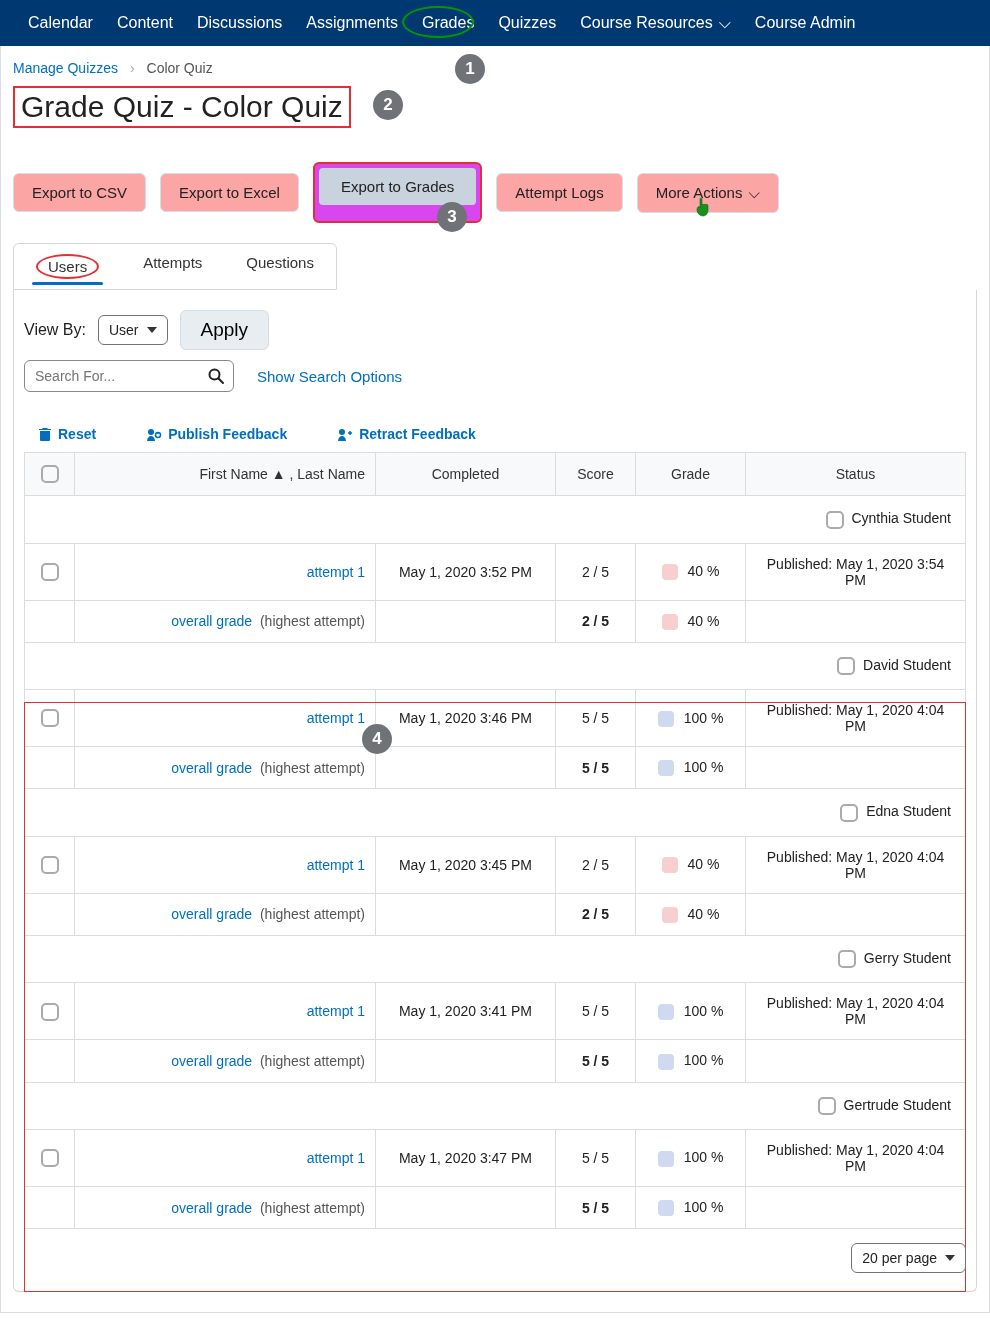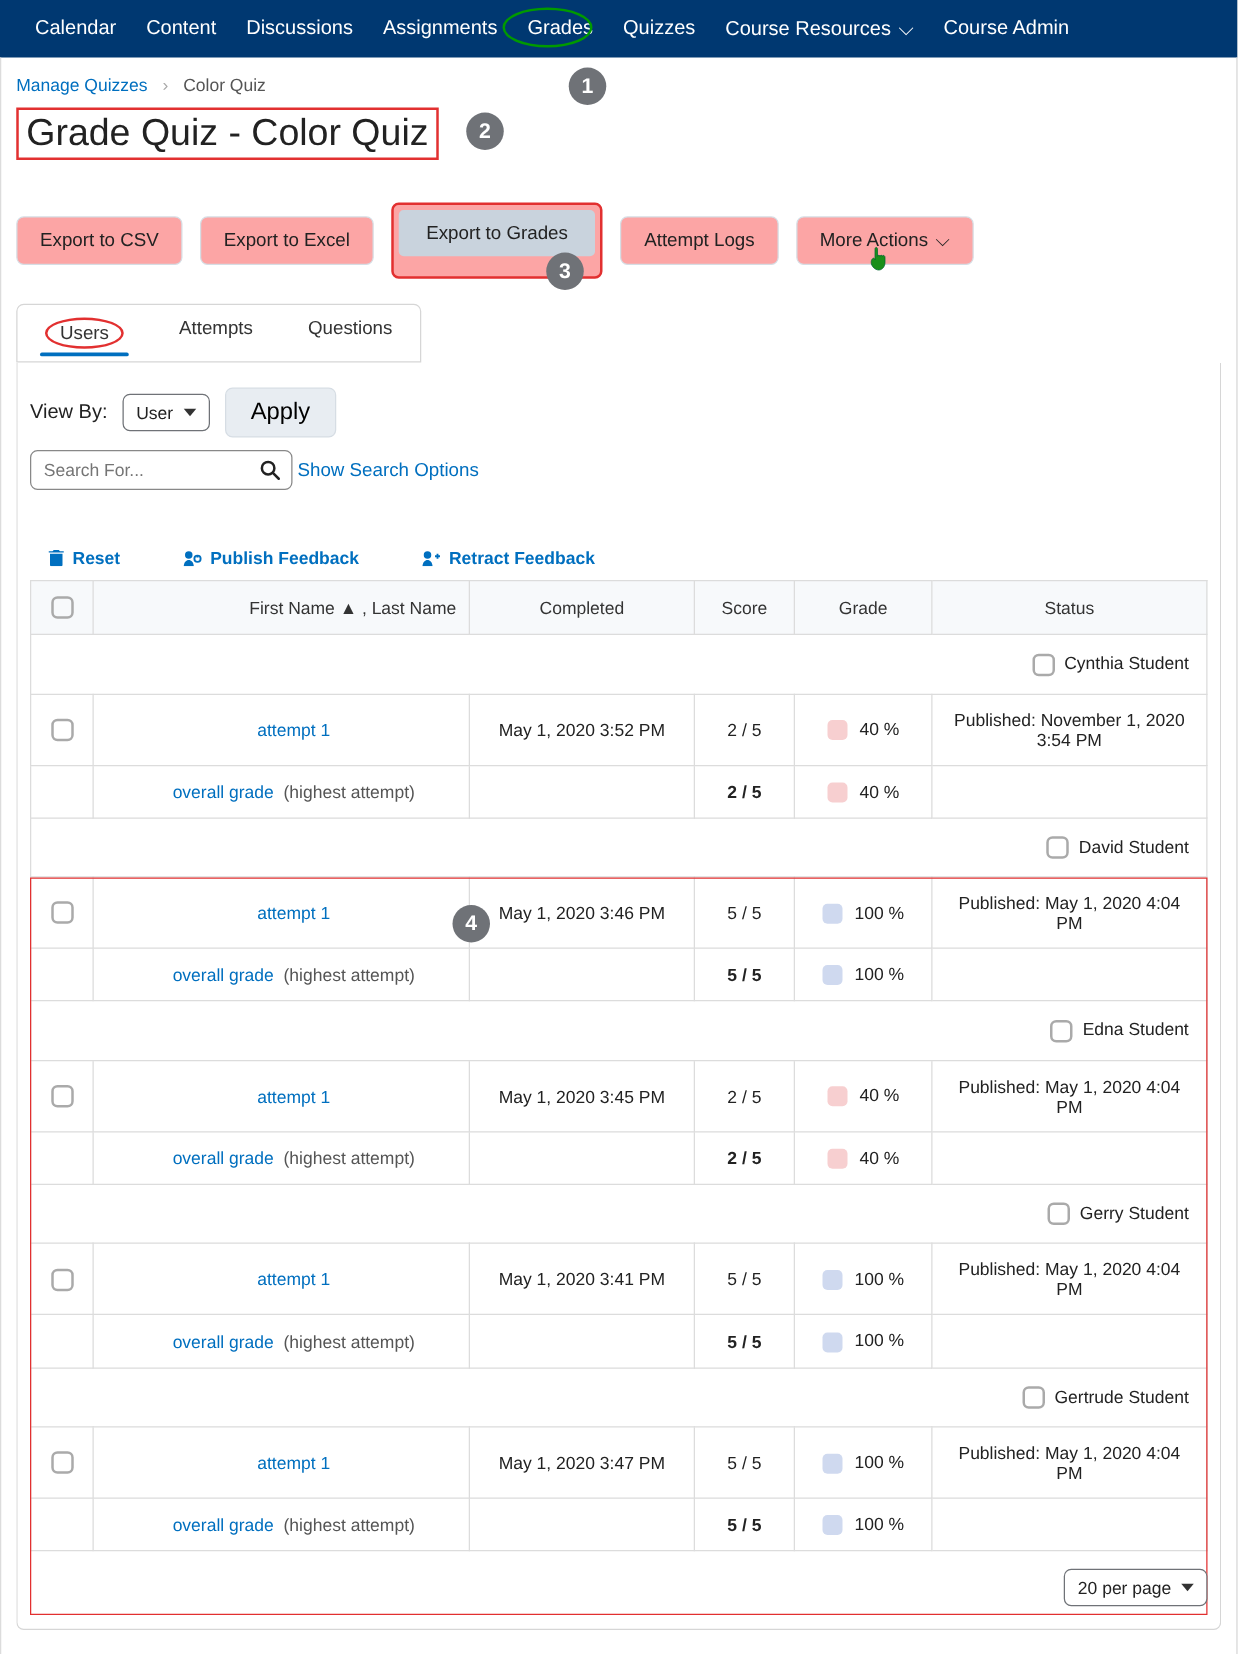--- a/index.html
+++ b/index.html
@@ -9,46 +9,46 @@
   .nav-quizzes { position: relative; }
   .green-circle { position: absolute; border: 2px solid #009a00; border-radius: 50%/50%; width: 72px; height: 32px; left: 402px; top: 6px; pointer-events: none; }
   .content { padding: 10px 12px 20px 12px; border: 1px solid #dcdcdc; border-top: none; margin: 0; position: relative; }
   .breadcrumb { font-size: 14px; padding: 4px 0 8px 0; }
   .breadcrumb a { color: #006fbf; text-decoration: none; }
   .breadcrumb .sep { color: #aaa; margin: 0 8px; }
   .breadcrumb .cur { color: #555; }
   h1.page-title { font-size: 30px; font-weight: 400; padding: 2px 6px; border: 2px solid #e23030; display: inline-block; margin: 2px 0 18px 0; }
   .button-row { display: flex; gap: 14px; margin: 16px 0 16px 0; align-items: center; }
   .btn { background: #fca5a5; border: 1px solid #d6dde4; border-radius: 6px; padding: 10px 18px; font-size: 15px; cursor: pointer; color: #222; }
-  .btn.export-grades-wrap { border: 2px solid #e23030; border-radius: 6px; padding: 4px 4px 16px 4px; background: #fca5a5; }
+  .btn.export-grades-wrap { border: 2px solid #e23030; border-radius: 6px; padding: 4px 4px 16px 4px; background: #d946ef; }
   .btn.export-grades-wrap .inner { background: #c9d3dd; border-radius: 4px; padding: 10px 22px; display:inline-block; position: relative; }
   .chev { margin-left: 6px; }
   .tabs { border: 1px solid #d6d6d6; border-radius: 6px 6px 0 0; display: inline-flex; padding: 0; margin-top: 4px; }
   .tab { padding: 10px 22px; font-size: 15px; cursor: pointer; color: #333; }
   .tab.active { position: relative; text-align: center; }
   .tab.active .label-oval { border: 2px solid #e23030; border-radius: 50%/50%; padding: 2px 10px; display: inline-block; }
   .tab.active::after { content:""; position:absolute; left:18px; right:18px; bottom:4px; height:3px; background:#006fbf; border-radius:2px; }
   .panel { border: 1px solid #d6d6d6; border-top: none; border-radius: 0 0 6px 6px; padding: 20px 10px 18px 10px; }
   .viewby-row { display:flex; align-items:center; gap:12px; margin-bottom: 10px; }
   .viewby-row label { font-size: 16px; }
   .select { border:1px solid #6f7277; border-radius:6px; padding:6px 28px 6px 10px; font-size:14px; position:relative; background:#fff; cursor:pointer; }
   .select::after { content:""; position:absolute; right:10px; top:50%; width:0;height:0;border-left:5px solid transparent;border-right:5px solid transparent;border-top:6px solid #333; transform:translateY(-50%);}
   .apply-btn { background:#e8edf2; border:1px solid #d6dde4; border-radius:6px; padding:8px 20px; font-size:19px; cursor:pointer; }
-  .search-row { display:flex; align-items:center; gap:4px; margin-bottom: 46px; }
+  .search-row { display:flex; align-items:center; gap:23px; margin-bottom: 34px; }
   .search-box { border:1px solid #888; border-radius:6px; padding:7px 34px 7px 10px; width:210px; font-size:14px; position:relative; }
   .search-box input { border:none; outline:none; width:170px; font-size:14px; color:#555; background:transparent; }
   .search-icon { position:absolute; right:8px; top:50%; transform:translateY(-50%); }
   .link { color:#006fbf; cursor:pointer; font-size:15px; }
   .action-links { display:flex; gap:50px; margin: 0 0 10px 14px; }
   .action-links .link { font-weight:600; font-size:14px; display:flex; align-items:center; gap:6px; }
   table.grid { width:100%; border-collapse:collapse; font-size:14px; }
   table.grid th, table.grid td { border:1px solid #dcdcdc; padding:12px 10px; text-align:center; }
   table.grid th { background:#f7f9fb; font-weight:400; color:#333; }
   table.grid th.first { text-align:right; padding-left:12px; }
-  table.grid td.name-cell { text-align:center; padding-left:30px; }
+  table.grid td.name-cell { text-align:right; padding-left:30px; }
   table.grid tr.student-row td { text-align:right; padding:14px 14px; }
   .chk { width:18px; height:18px; border:2px solid #aaa; border-radius:5px; display:inline-block; cursor:pointer; vertical-align:middle; }
   .attempt-link { color:#006fbf; cursor:pointer; }
   .overall-link { color:#006fbf; cursor:pointer; }
   .muted { color:#555; }
   .grade-dot { width:16px; height:16px; border-radius:4px; display:inline-block; vertical-align:middle; margin-right:10px; }
   .dot-low { background:#f7cfd0; }
   .dot-high { background:#cfd9ef; }
   .pagination { display:flex; justify-content:flex-end; margin-top:14px; }
   .big-red-box { position:absolute; border:1.5px solid #e23030; pointer-events:none; }
@@ -177,21 +177,21 @@
       <tbody id="table-body">
           <tr class="student-row">
             <td colspan="6"><span class="chk"></span>&nbsp;&nbsp;<span>Cynthia Student</span></td>
           </tr>
           <tr>
             <td><span class="chk"></span></td>
             <td class="name-cell"><span class="attempt-link">attempt 1</span></td>
             <td>May 1, 2020 3:52 PM</td>
             <td>2 / 5</td>
             <td><span class="grade-dot dot-low"></span>40 %</td>
-            <td>Published: November 1, 2020 3:54 PM</td>
+            <td>Published: May 1, 2020 3:54 PM</td>
           </tr>
           <tr>
             <td></td>
             <td class="name-cell"><span class="overall-link">overall grade</span> &nbsp;<span class="muted">(highest attempt)</span></td>
             <td></td>
             <td><b>2 / 5</b></td>
             <td><span class="grade-dot dot-low"></span>40 %</td>
             <td></td>
           </tr>
           <tr class="student-row">

